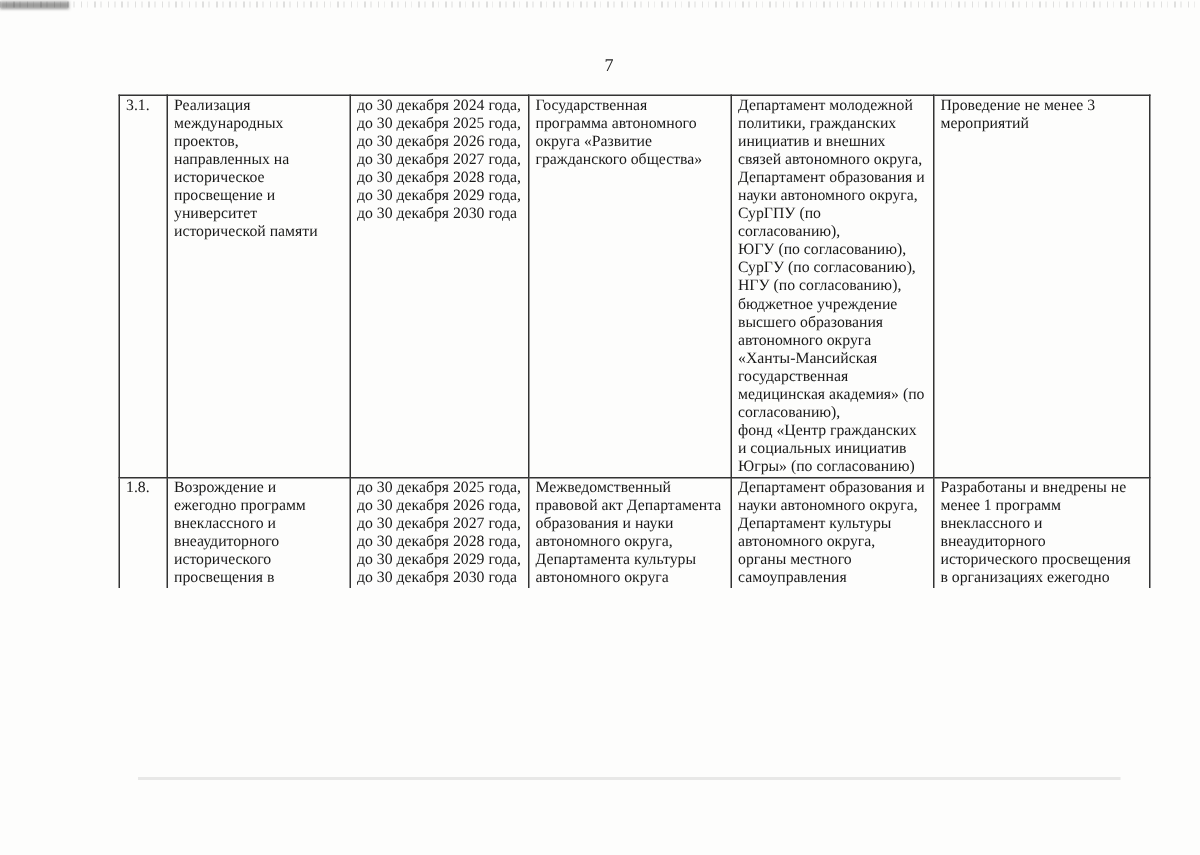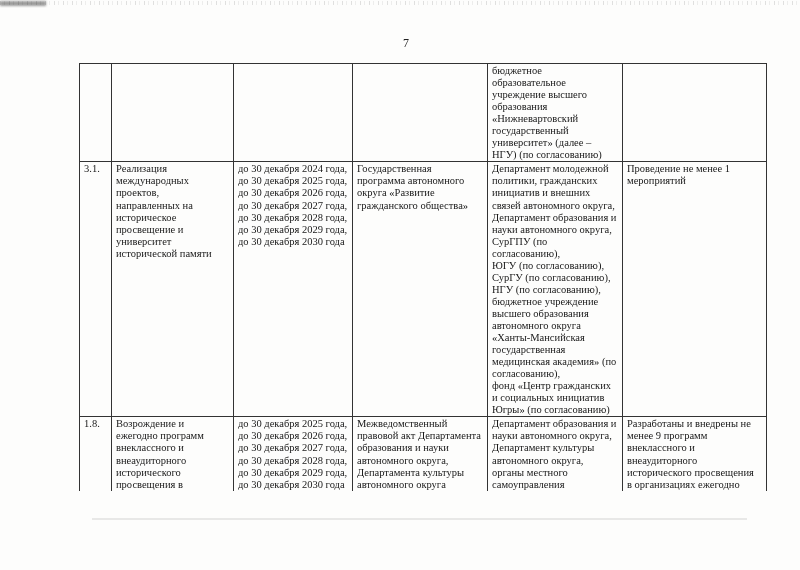--- a/index.html
+++ b/index.html
@@ -70,35 +70,20 @@
     <colgroup>
       <col style="width:32px">
       <col style="width:122px">
       <col style="width:119px">
       <col style="width:135px">
       <col style="width:135px">
       <col style="width:144px">
     </colgroup>
 
     <tbody>
-        <tr class="cont">
-      <td></td>
-      <td></td>
-      <td class="dates"></td>
-      <td></td>
-      <td>бюджетное
-образовательное
-учреждение высшего
-образования
-«Нижневартовский
-государственный
-университет» (далее –
-НГУ) (по согласованию)</td>
-      <td></td>
-    </tr>
 
 
     <tr class="r1">
       <td>3.1.</td>
       <td>Реализация
 международных
 проектов,
 направленных на
 историческое
 просвещение и
@@ -129,21 +114,21 @@
 бюджетное учреждение
 высшего образования
 автономного округа
 «Ханты-Мансийская
 государственная
 медицинская академия» (по
 согласованию),
 фонд «Центр гражданских
 и социальных инициатив
 Югры» (по согласованию)</td>
-      <td>Проведение не менее 1
+      <td>Проведение не менее 3
 мероприятий</td>
     </tr>
 
     <tr class="r2">
       <td>1.8.</td>
       <td>Возрождение и
 ежегодно программ
 внеклассного и
 внеаудиторного
 исторического
@@ -160,21 +145,21 @@
 автономного округа,
 Департамента культуры
 автономного округа</td>
       <td>Департамент образования и
 науки автономного округа,
 Департамент культуры
 автономного округа,
 органы местного
 самоуправления</td>
       <td>Разработаны и внедрены не
-менее 9 программ
+менее 1 программ
 внеклассного и
 внеаудиторного
 исторического просвещения
 в организациях ежегодно</td>
     </tr>
   </tbody>
     </table>
 
   <div class="cut-smudge"></div>
 

